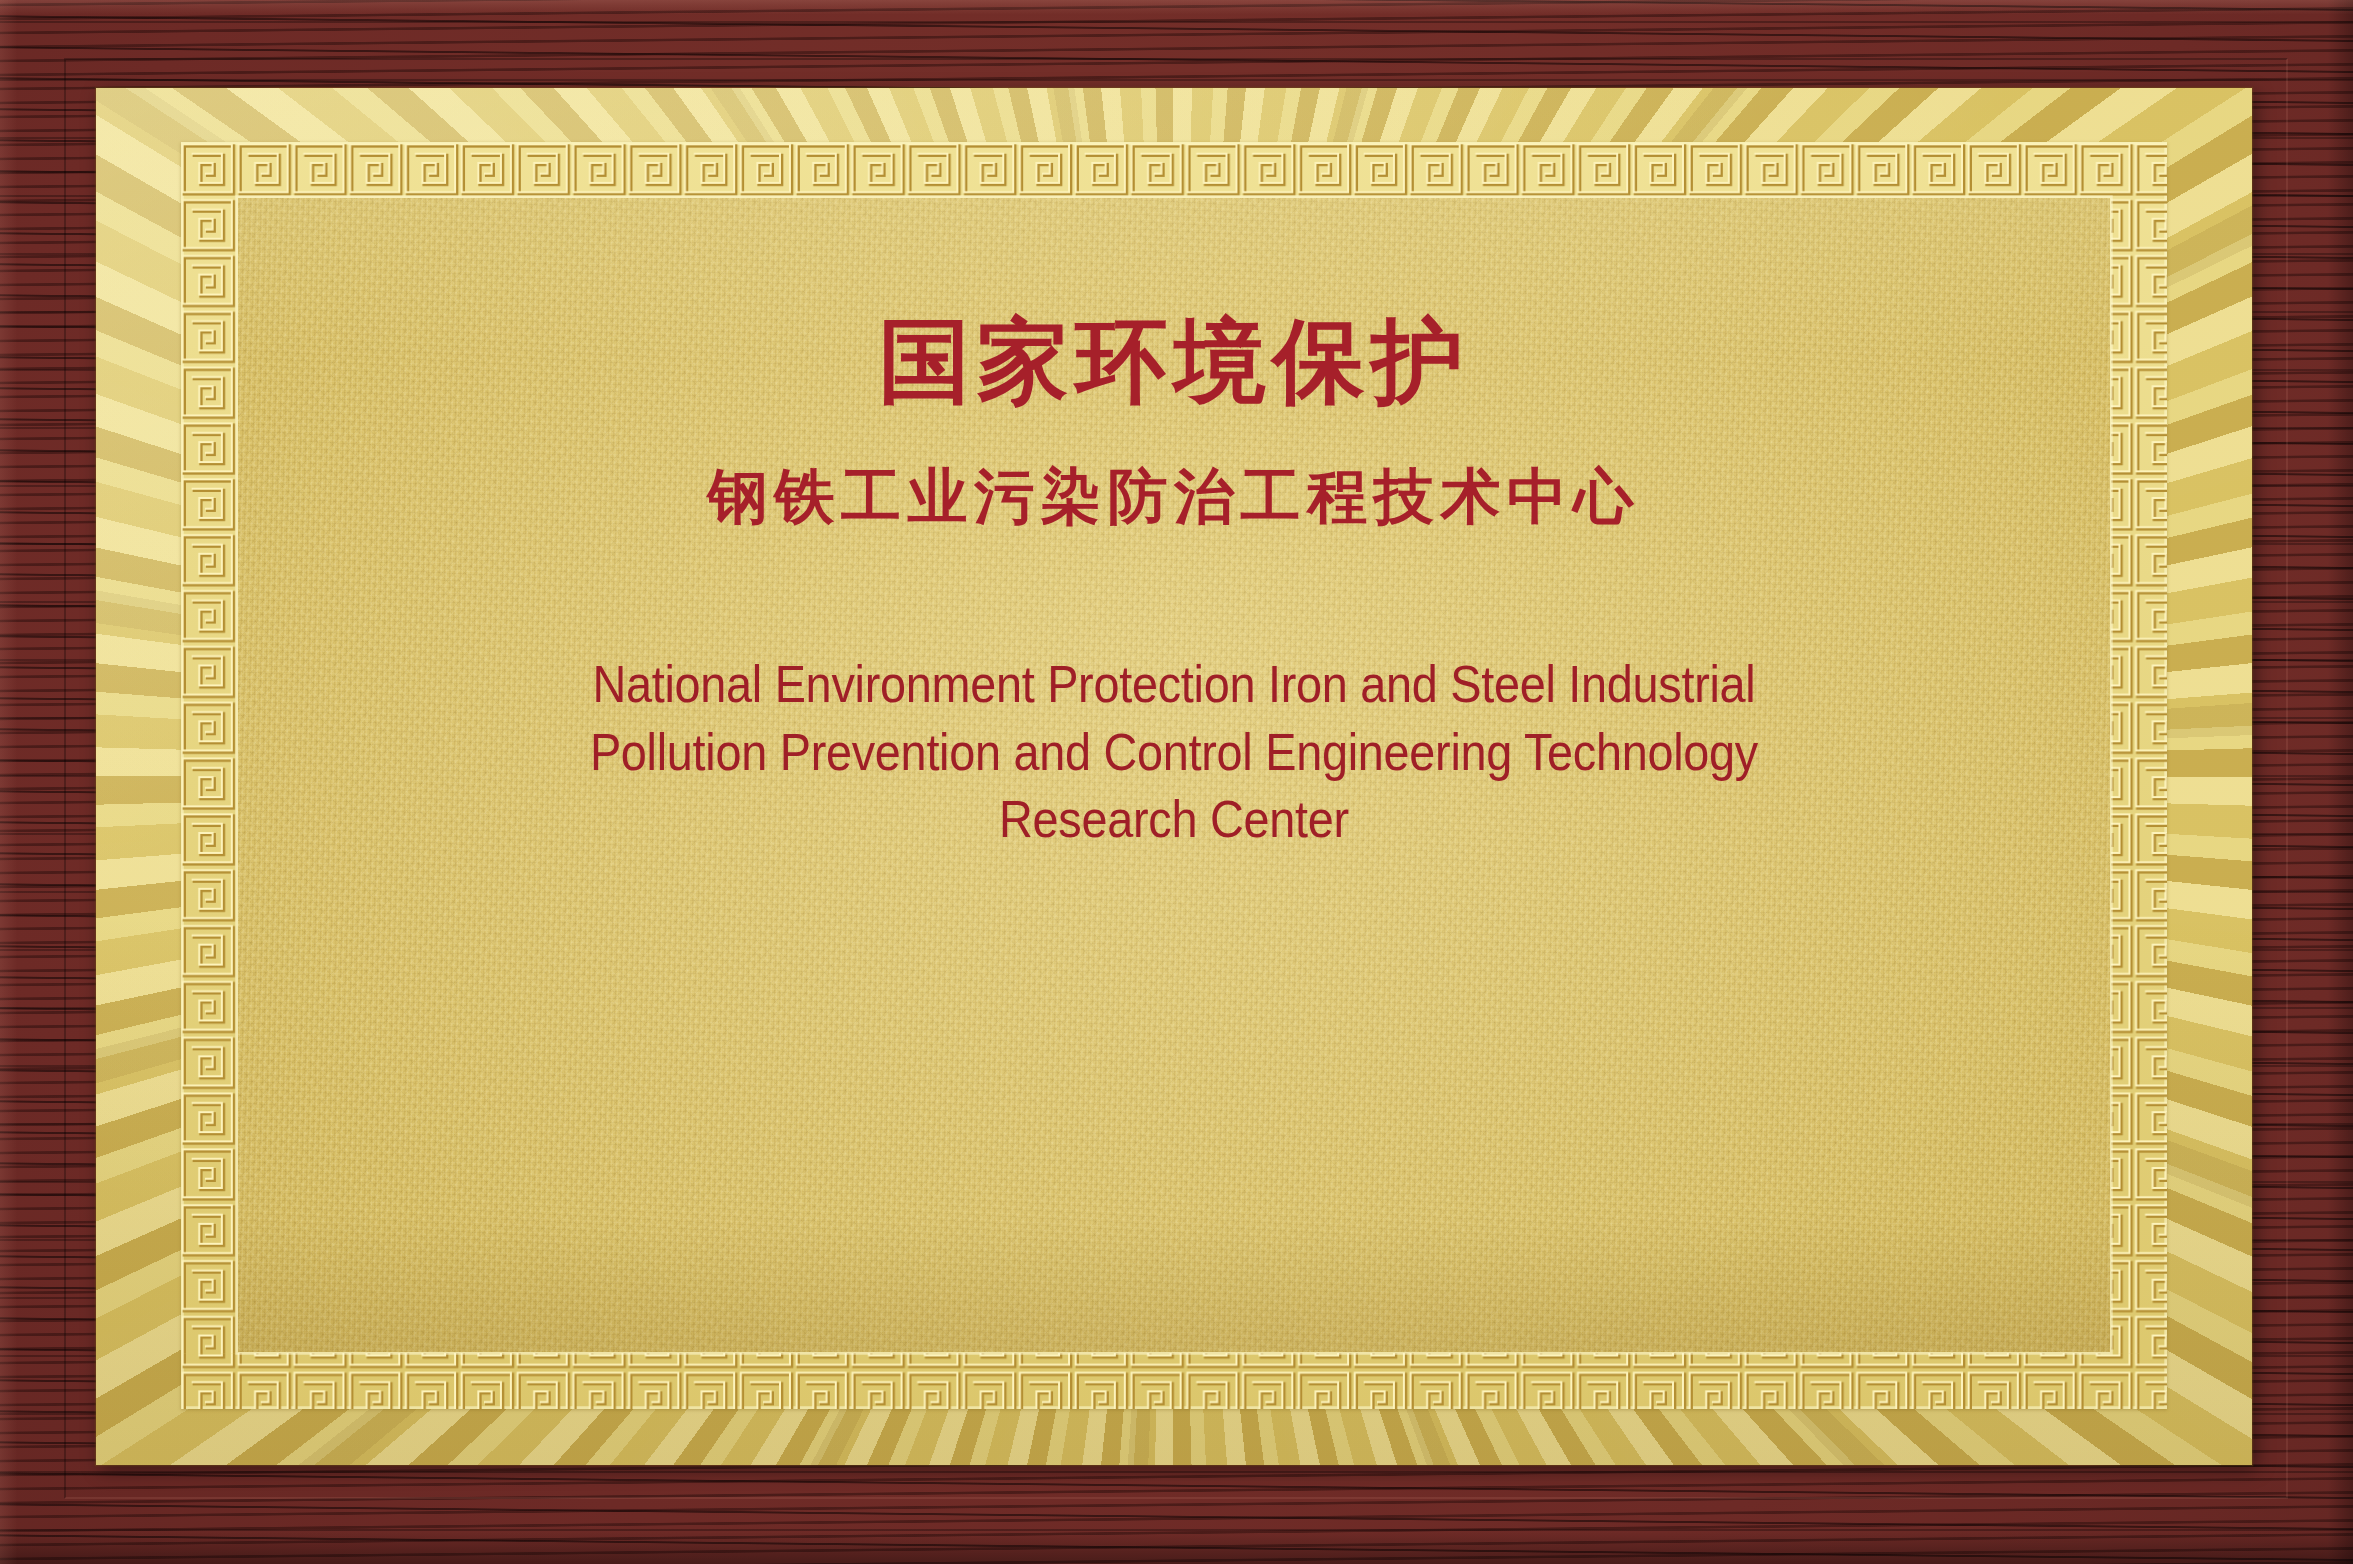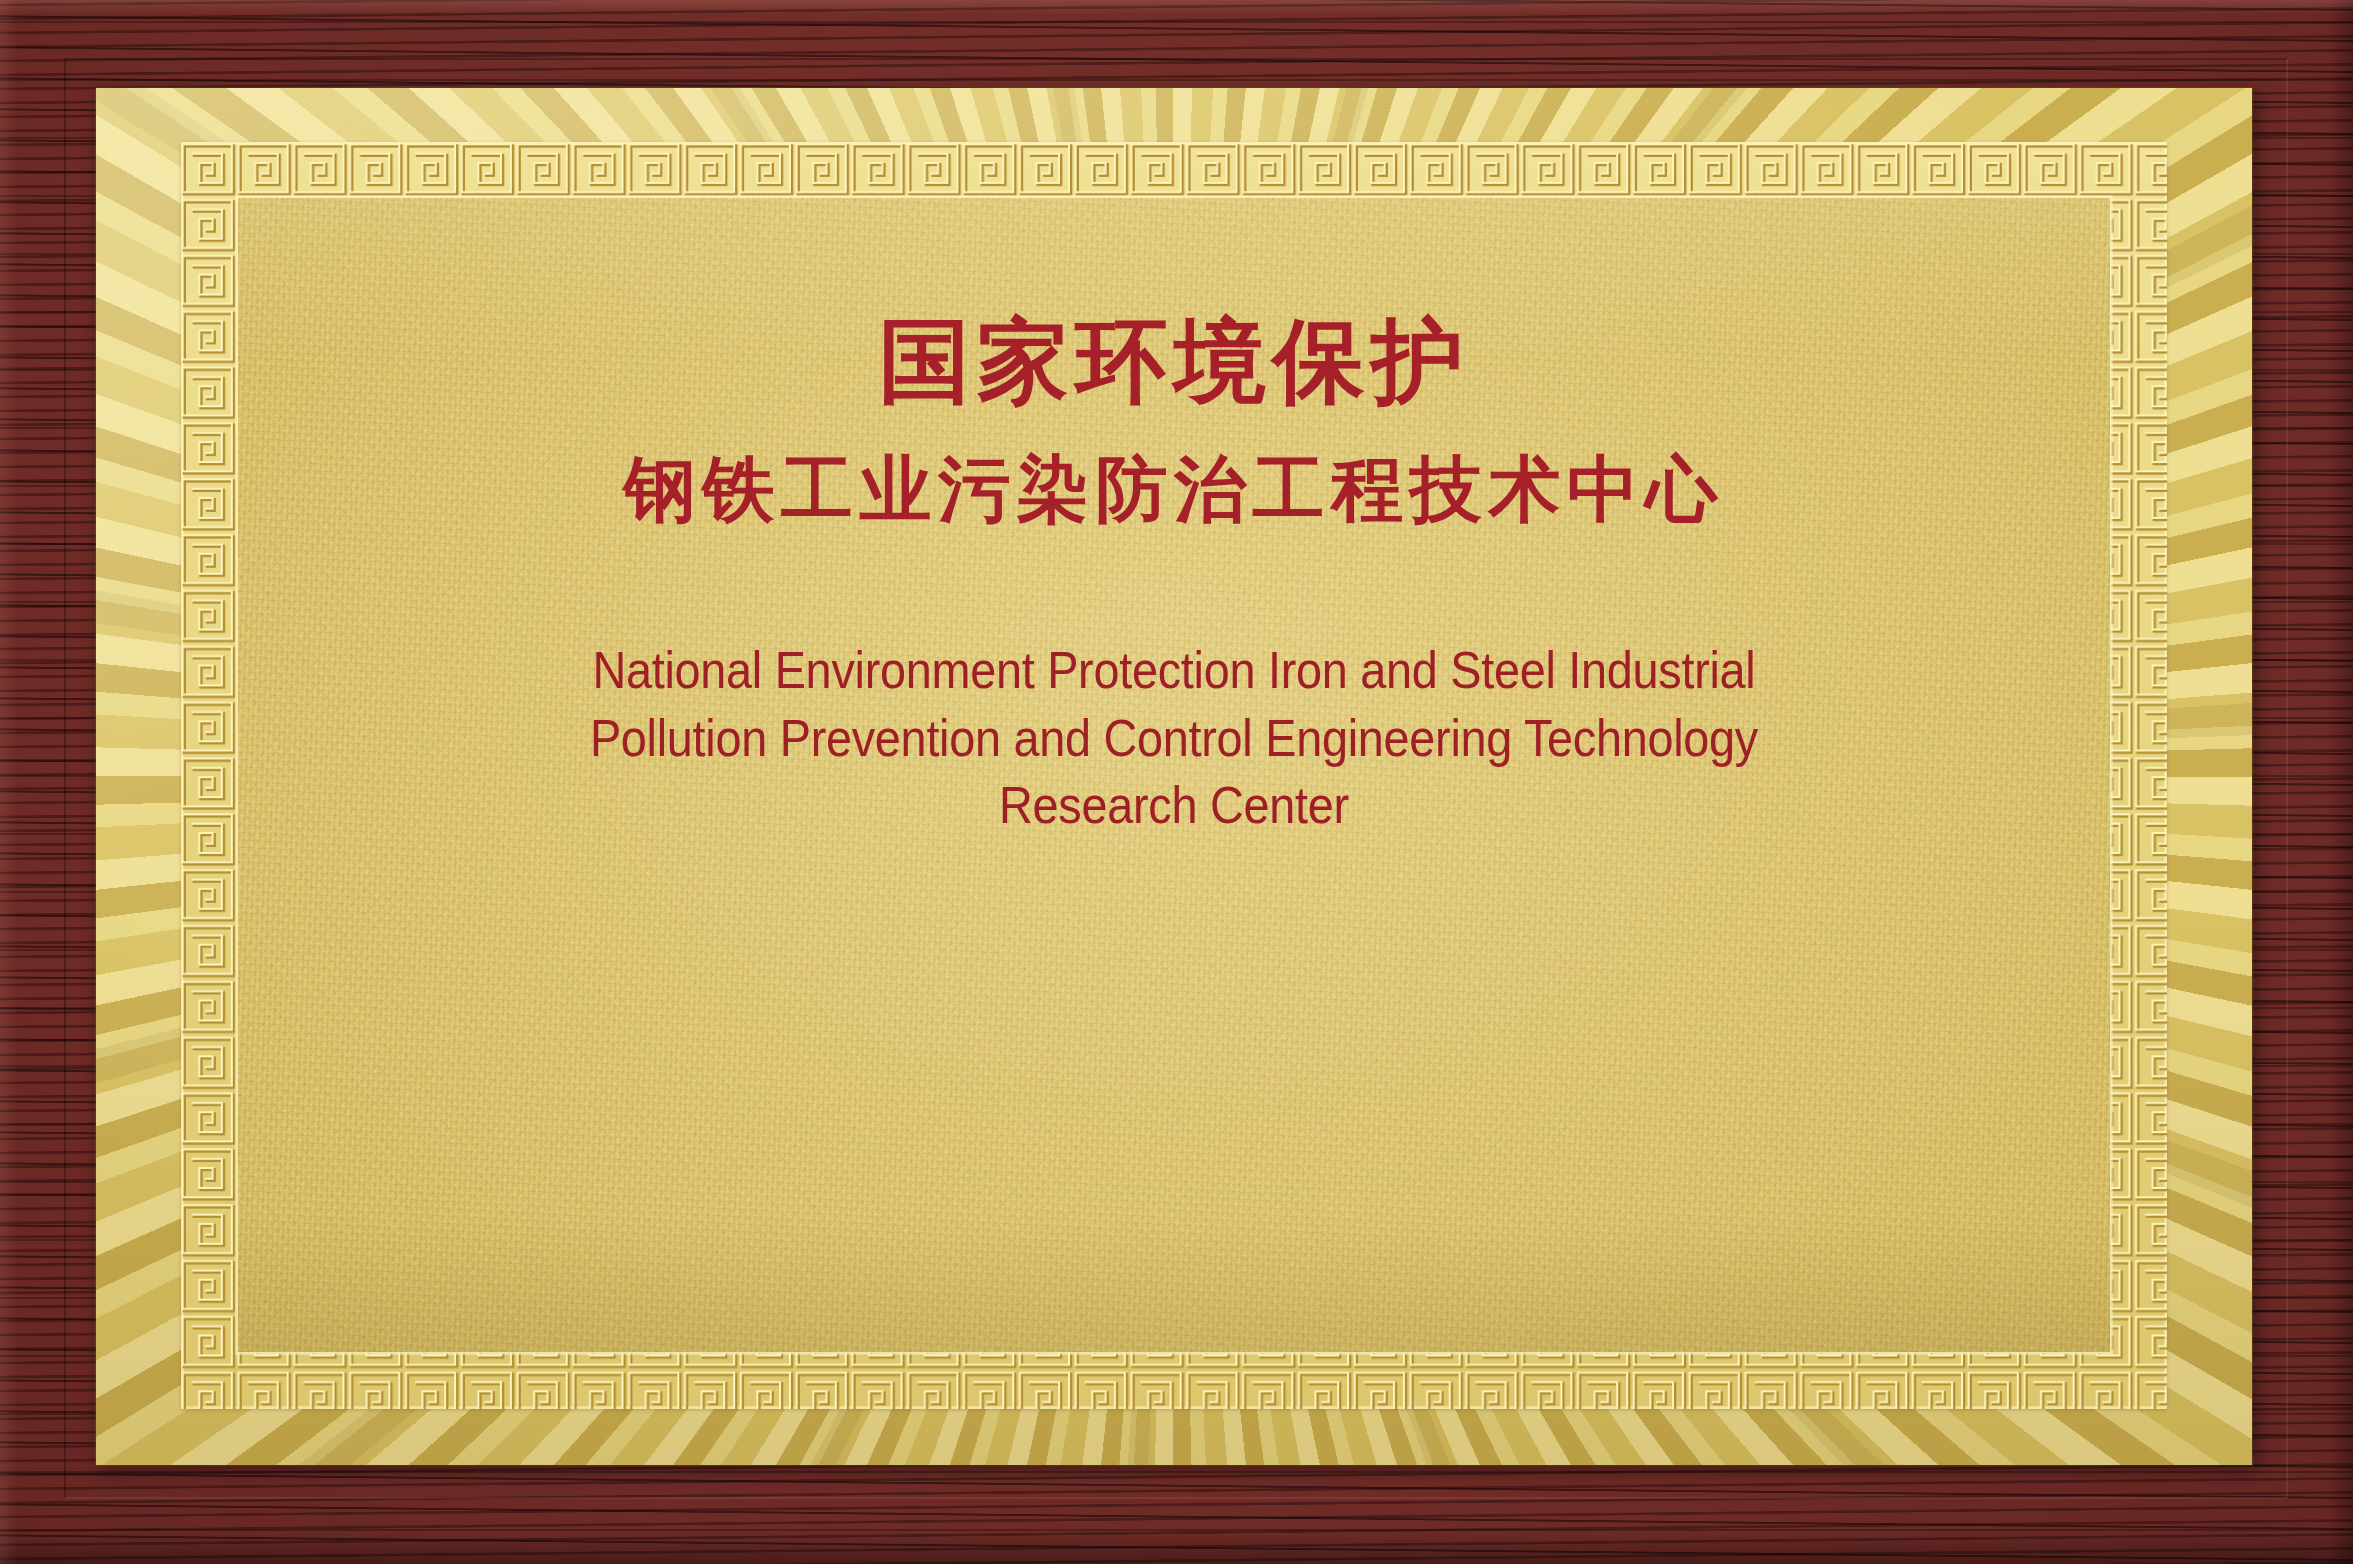--- a/index.html
+++ b/index.html
@@ -167,30 +167,31 @@
     pointer-events:none;
   }
 
   
   .content{
     position:absolute; inset:0;
     display:flex; flex-direction:column;
     align-items:center; justify-content:flex-start;
     padding-top:118px;
     text-align:center;
+    gap:13px;
   }
   .cn{
     color:#a6202a;
     font-family:"DejaVu Sans","Liberation Sans",sans-serif;
     font-weight:700;
     line-height:1;
     white-space:nowrap;
   }
   .cn-1{ font-size:92px; letter-spacing:6.6px; margin-bottom:45px; }
-  .cn-2{ font-size:72px; letter-spacing:6.6px; }
+  .cn-2{ font-size:60px; letter-spacing:6.6px; }
 
   .en-block{
     margin-top:112px;
     color:#9f1f27;
     font-family:"Liberation Sans","DejaVu Sans",sans-serif;
     font-weight:400;
     font-size:52px;
     line-height:1.30;
     transform:scaleX(0.90);
     transform-origin:center top;

